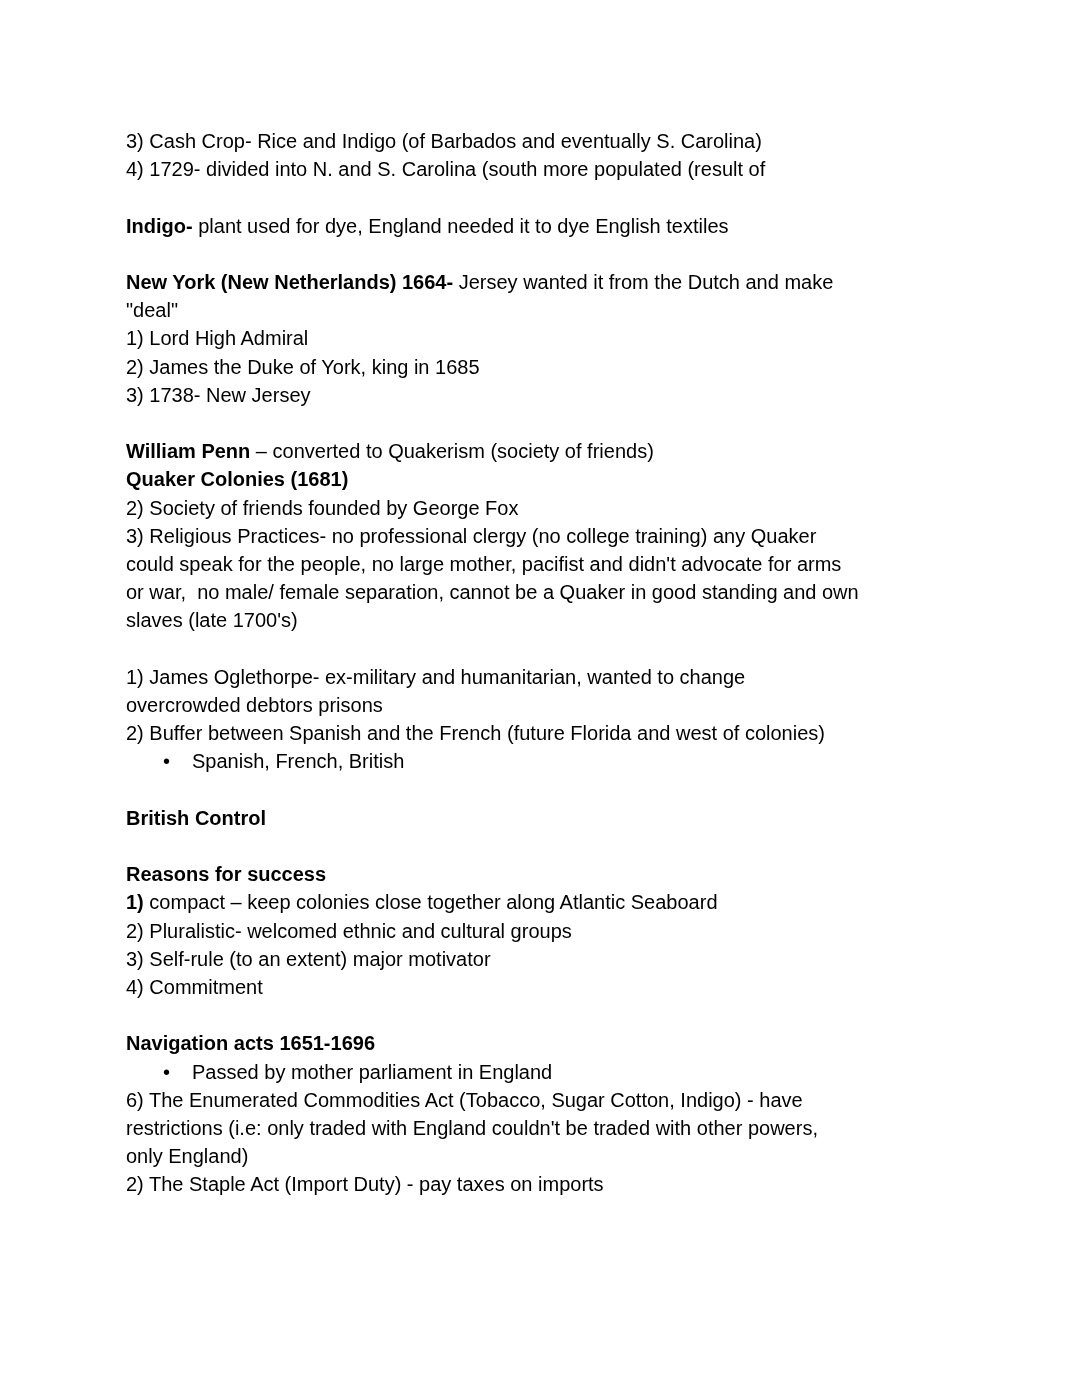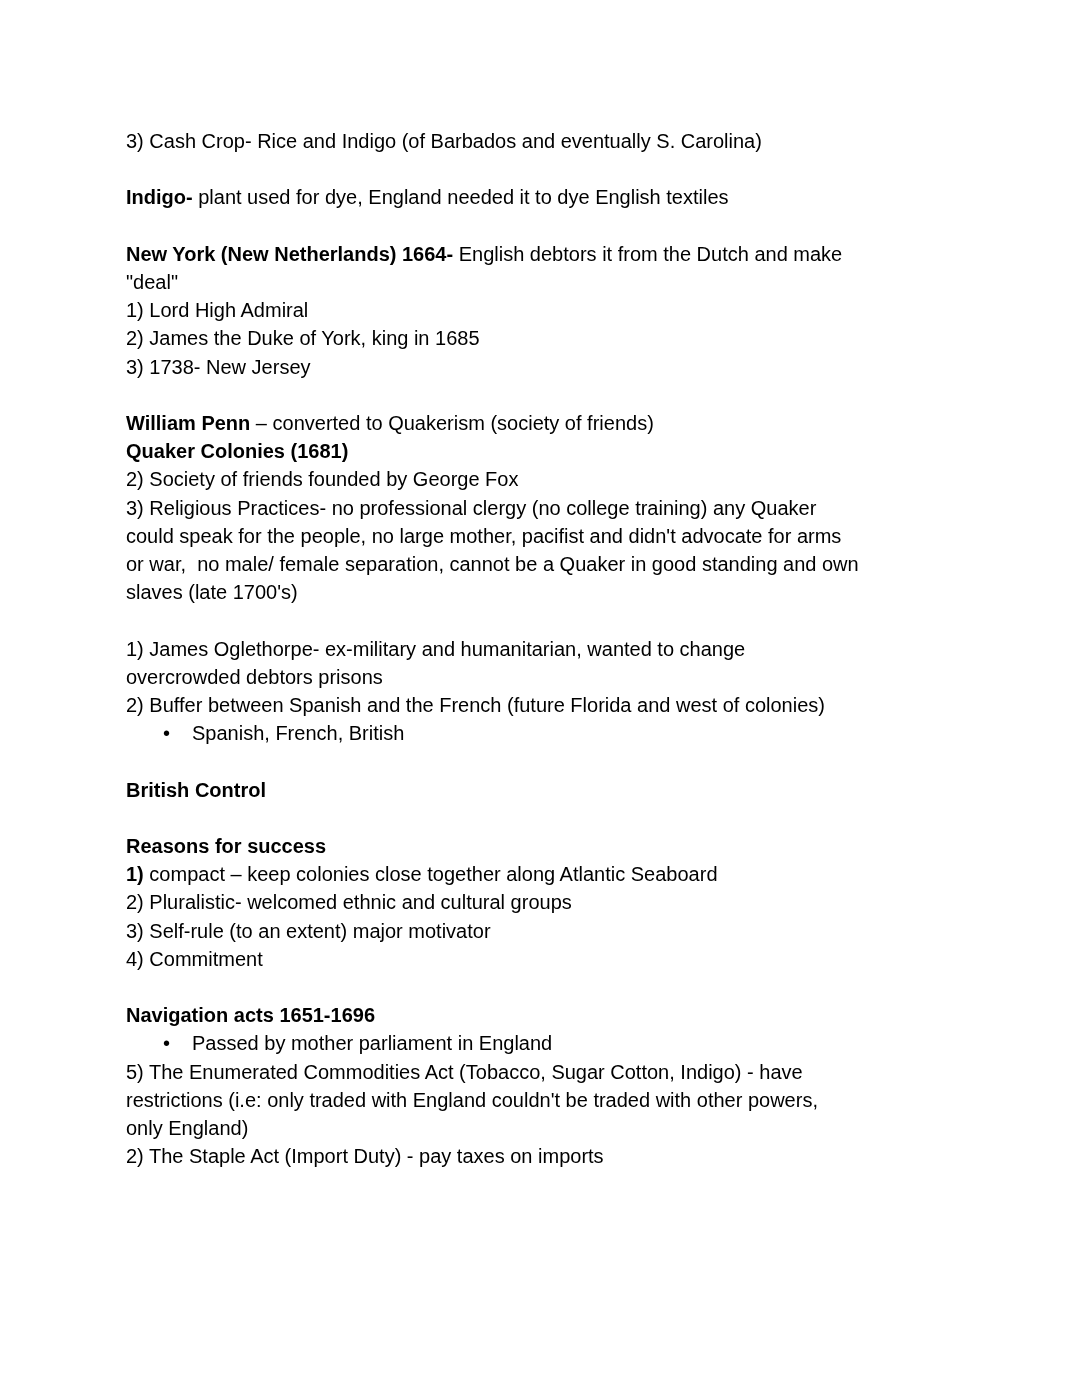--- a/index.html
+++ b/index.html
@@ -46,28 +46,29 @@
   }
 </style>
 </head>
 <body>
 
 <div class="page">
   <div class="content">
 
     <section class="doc-section">
       <div class="line"><span>3) Cash Crop- Rice and Indigo (of Barbados and eventually S. Carolina)</span></div>
+      <div class="line"><span>4) 1729- divided into N. and S. Carolina (south more populated (result of</span></div>
     </section>
 
     <section class="doc-section">
       <div class="line"><span class="b">Indigo-</span><span> plant used for dye, England needed it to dye English textiles</span></div>
     </section>
 
     <section class="doc-section">
-      <div class="line"><span class="b">New York (New Netherlands) 1664-</span><span> English debtors it from the Dutch and make</span></div>
+      <div class="line"><span class="b">New York (New Netherlands) 1664-</span><span> Jersey wanted it from the Dutch and make</span></div>
       <div class="line"><span>"deal"</span></div>
       <div class="line"><span>1) Lord High Admiral</span></div>
       <div class="line"><span>2) James the Duke of York, king in 1685</span></div>
       <div class="line"><span>3) 1738- New Jersey</span></div>
     </section>
 
     <section class="doc-section">
       <div class="line"><span class="b">William Penn</span><span> – converted to Quakerism (society of friends)</span></div>
       <div class="line"><span class="b">Quaker Colonies (1681)</span></div>
       <div class="line"><span>2) Society of friends founded by George Fox</span></div>
@@ -92,20 +93,20 @@
       <div class="line"><span class="b">Reasons for success</span></div>
       <div class="line"><span class="b">1)</span><span> compact – keep colonies close together along Atlantic Seaboard</span></div>
       <div class="line"><span>2) Pluralistic- welcomed ethnic and cultural groups</span></div>
       <div class="line"><span>3) Self-rule (to an extent) major motivator</span></div>
       <div class="line"><span>4) Commitment</span></div>
     </section>
 
     <section class="doc-section">
       <div class="line"><span class="b">Navigation acts 1651-1696</span></div>
       <div class="line bullet-line"><span class="bullet">•</span><span>Passed by mother parliament in England</span></div>
-      <div class="line"><span>5) The Enumerated Commodities Act (Tobacco, Sugar Cotton, Indigo) - have</span></div>
+      <div class="line"><span>6) The Enumerated Commodities Act (Tobacco, Sugar Cotton, Indigo) - have</span></div>
       <div class="line"><span>restrictions (i.e: only traded with England couldn't be traded with other powers,</span></div>
       <div class="line"><span>only England)</span></div>
       <div class="line"><span>2) The Staple Act (Import Duty) - pay taxes on imports</span></div>
     </section>
 
   </div>
 </div>
 
 </body></html>

